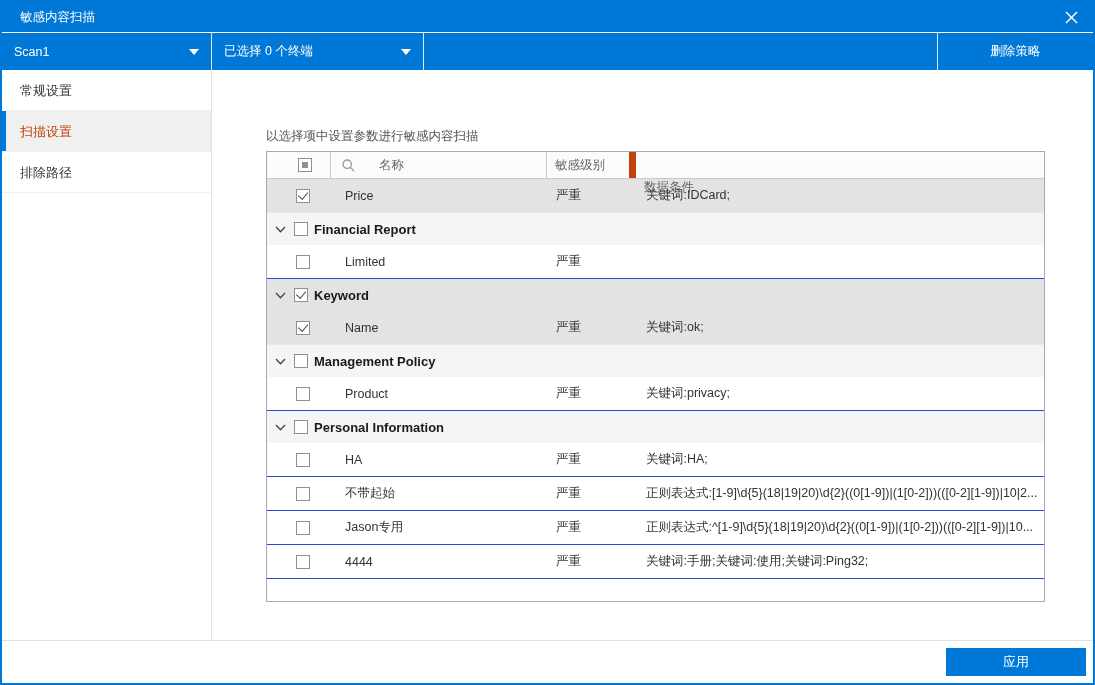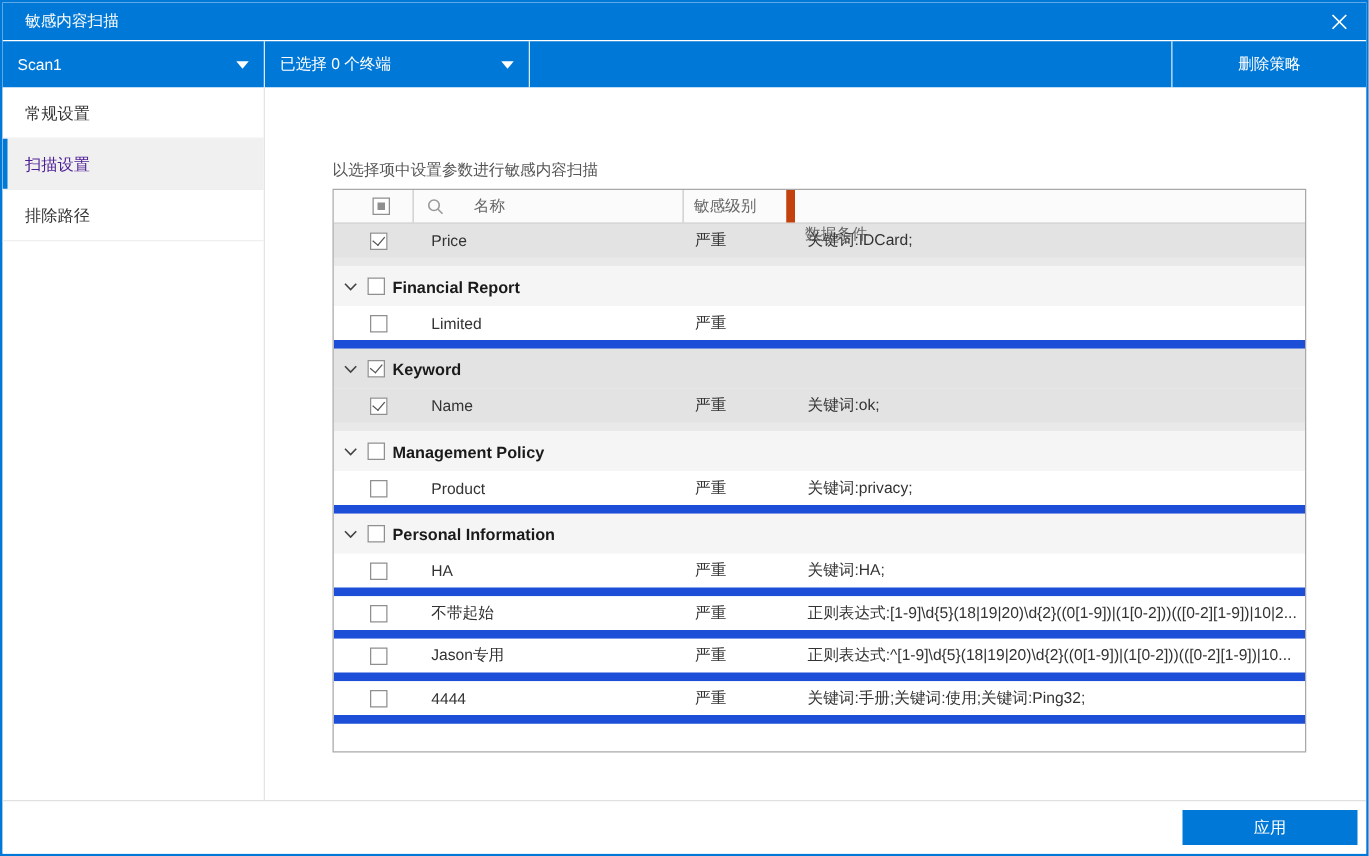--- a/index.html
+++ b/index.html
@@ -33,21 +33,21 @@
     width:0; height:0; border-left:5px solid transparent; border-right:5px solid transparent;
     border-top:6px solid #fff; margin-left:8px;
   }
   
   .body{ display:flex; height:570px; background:#fff; }
   .sidebar{ width:210px; border-right:1px solid #e3e3e3; }
   .side-item{
     height:41px; line-height:41px; padding-left:18px; font-size:13px; color:#333;
     border-bottom:1px solid #efefef; position:relative; cursor:default;
   }
-  .side-item.active{ background:#f0f0f0; color:#4c1d95; }
+  .side-item.active{ background:#f0f0f0; color:#c2410c; }
   .side-item.active::before{
     content:""; position:absolute; left:0; top:0; bottom:0; width:4px; background:#0078d7;
   }
   .main{ flex:1; overflow:hidden; }
   .hint{ padding:58px 0 0 54px; font-size:12.5px; color:#555; }
   
   .table{
     margin:6px 0 0 54px; width:779px; height:451px;
     border:1px solid #a8a8a8; background:#fff; overflow:hidden;
   }
@@ -56,21 +56,21 @@
     border-bottom:1px solid #c9c9c9; color:#666; font-size:12.5px;
   }
   .thead .hc1{ width:64px; display:flex; align-items:center; border-right:1px solid #c9c9c9; height:100%; }
   .thead .hc1 .cb{ margin-left:31px; }
   .thead .hc2{ width:216px; display:flex; align-items:center; gap:24px; padding-left:11px; border-right:1px solid #c9c9c9; height:100%; }
   .thead .hc3{ width:89px; padding-left:8px; border-right:7px solid #c2410c; height:100%; display:flex; align-items:center; }
   .thead .hc4{ flex:1; padding-left:8px; height:100%; display:flex; align-items:center;margin-top:44px; }
   .tbody{ height:422px; overflow:hidden; }
   .row{ display:flex; align-items:center; font-size:12.5px; color:#333; }
   .row.group{ height:32px; background:#f5f5f5; }
-  .row.child{ height:34px; background:#fff; border-bottom:7px solid #1d4ed8; }
+  .row.child{ height:34px; background:#fff; border-bottom:1px solid #1d4ed8; }
   .row.sel{ background:#e3e3e3; border-bottom-color:#e9e9e9; }
   .chev{ margin-left:8px; display:flex; align-items:center; }
   .row.group .cb{ margin-left:8px; }
   .glabel{ margin-left:6px; font-weight:bold; font-size:13px; color:#1a1a1a; }
   .c1{ width:64px; display:flex; align-items:center; }
   .c1 .cb{ margin-left:29px; }
   .c2{ width:217px; padding-left:14px; }
   .c3{ width:90px; padding-left:8px; }
   .c4{ flex:1; padding-left:8px; white-space:nowrap; overflow:hidden; }
   

